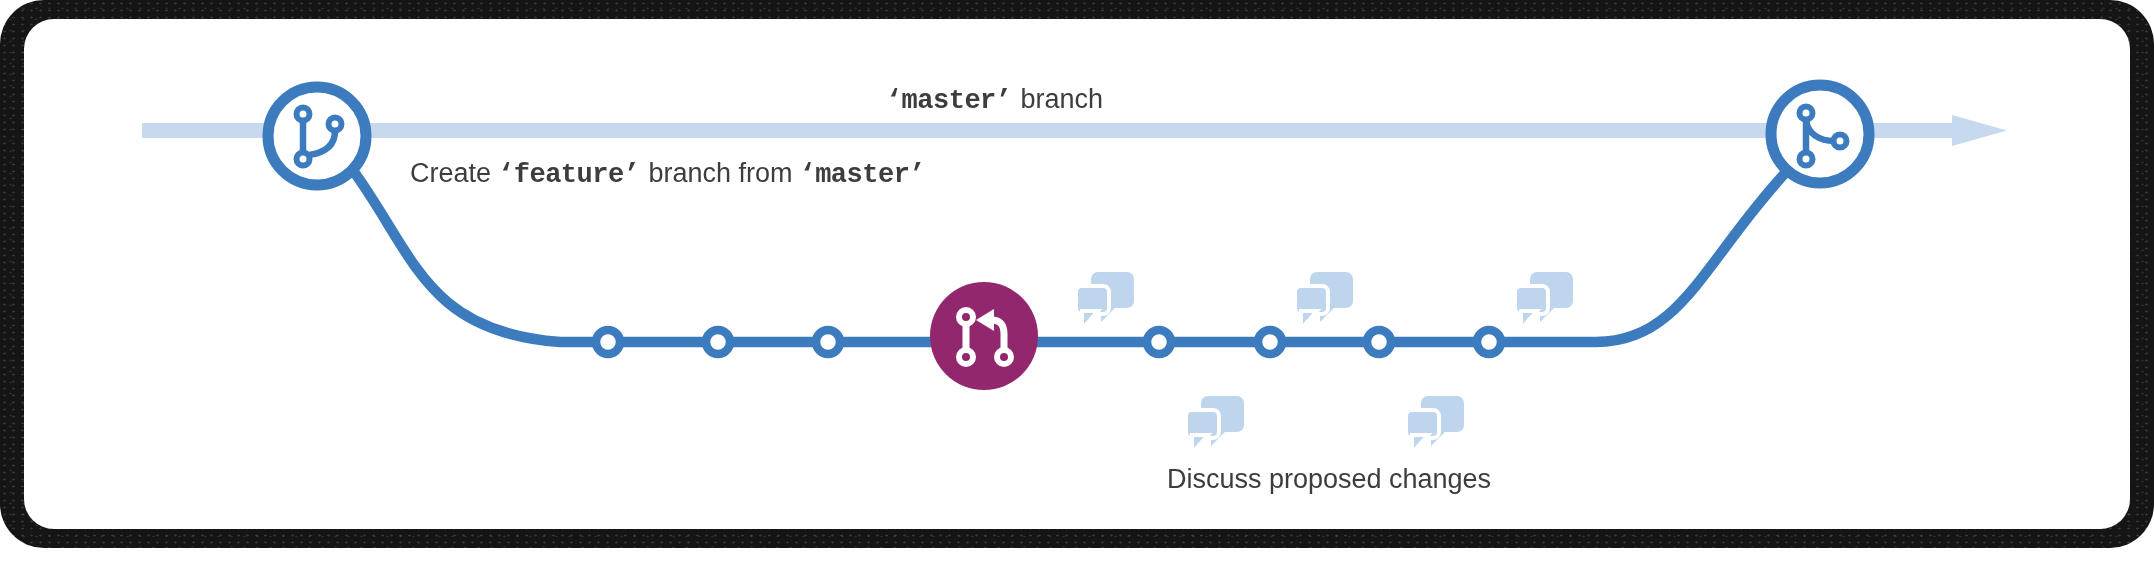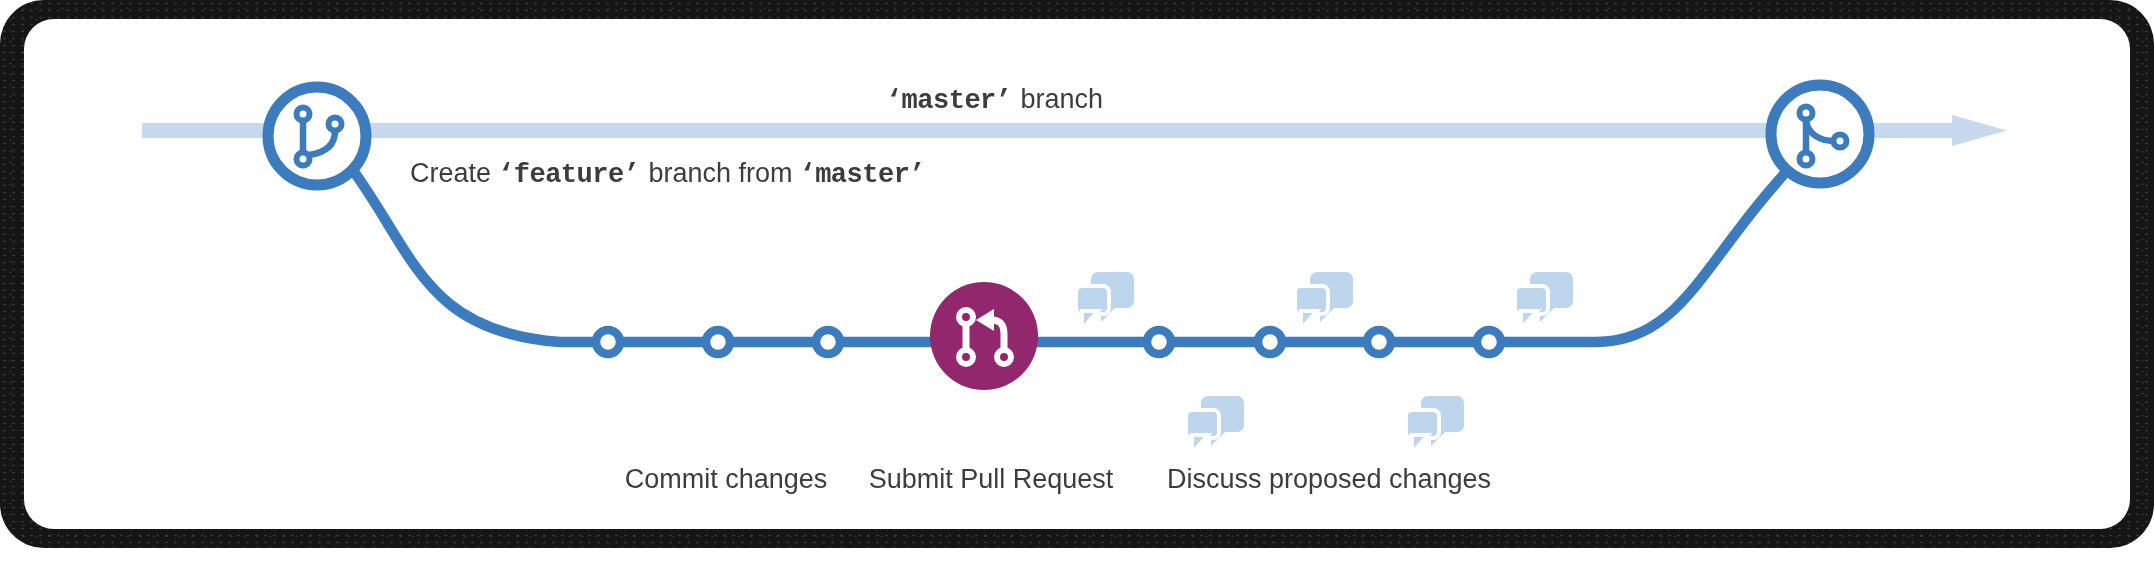--- a/index.html
+++ b/index.html
@@ -113,17 +113,15 @@
 
   <div class="label centered" style="left:991px;top:84px;">
     <span class="code">‘master’</span><span>branch</span>
   </div>
 
   <div class="label" style="left:410px;top:158px;text-align:center;">
     <span>Create</span><span class="code">‘feature’</span><span>branch from</span><span class="code">‘master’</span>
   </div>
 
 
-  <div class="label centered" style="left:726px;top:464px;">Commit changes</div>
-  <div class="label centered" style="left:991px;top:464px;">Submit Pull Request</div>
   <div class="label centered" style="left:1329px;top:464px;text-align:center;">Discuss proposed changes</div>
 
 </div>
 
 </body></html>

